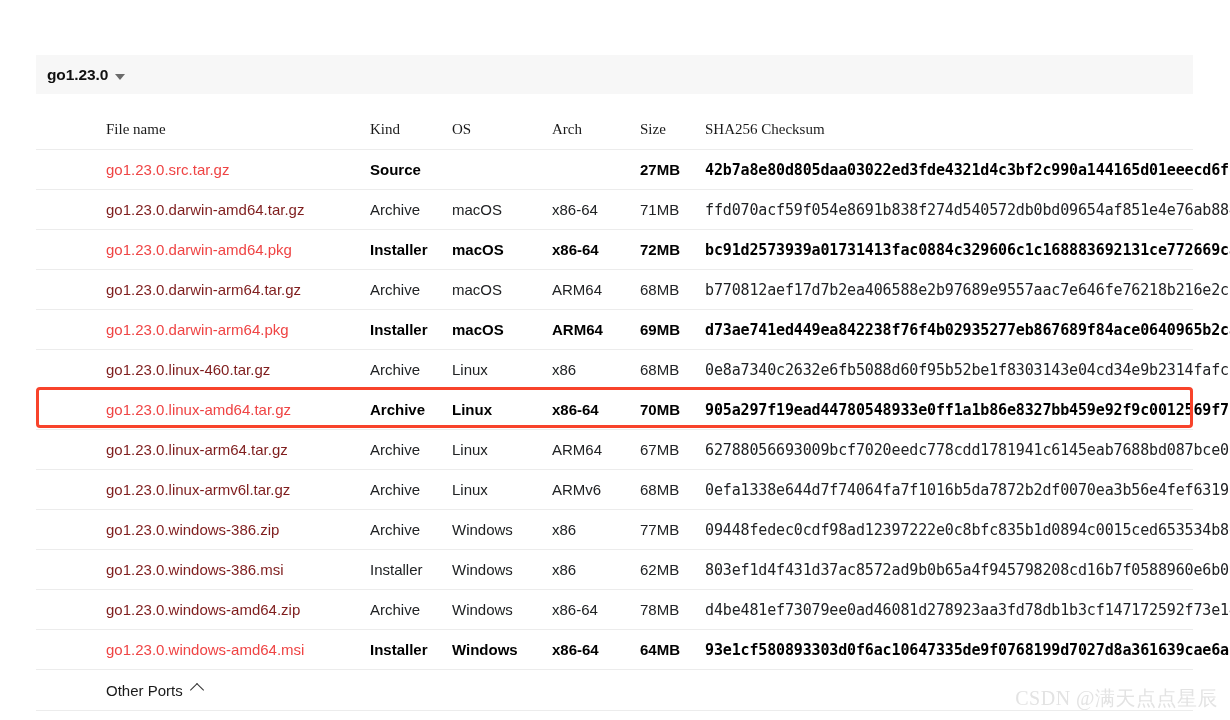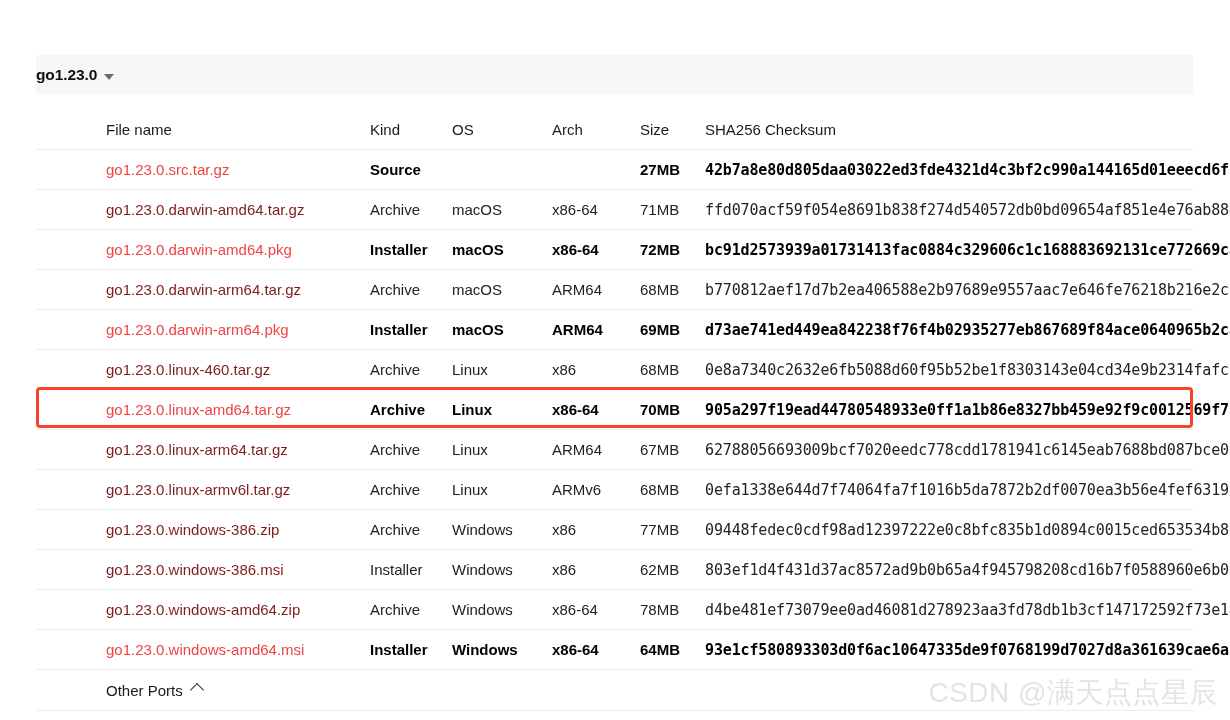--- a/index.html
+++ b/index.html
@@ -38,20 +38,21 @@
     left: 36px;
     top: 55px;
     width: 1157px;
     height: 39px;
     background: #f7f7f7;
     box-sizing: border-box;
     display: flex;
     align-items: center;
   }
   .version-label {
+    margin-left: 11px;
     font-size: 15.5px;
     font-weight: bold;
     color: #111;
     letter-spacing: -0.1px;
   }
   .caret-down {
     margin-left: 7px;
     width: 0;
     height: 0;
     border-left: 5px solid transparent;
@@ -77,20 +78,21 @@
     padding: 0;
     font-size: 15px;
     color: #202224;
     border-bottom: 1px solid #ececec;
   }
   .dl-table thead th {
     height: 39px;
     font-weight: normal;
     color: #1a1a1a;
     font-size: 15px;
+    font-family: Liberation Serif, serif;
   }
   .dl-table tbody tr {
     height: 40px;
   }
 
   
   .c-name  { width: 264px; padding-left: 70px !important; }
   .c-kind  { width: 82px; }
   .c-os    { width: 100px; }
   .c-arch  { width: 88px; }
@@ -148,24 +150,24 @@
     border-top: 1.6px solid #333;
     transform: rotate(45deg);
     position: relative;
     top: 3px;
   }
 
   .watermark {
     position: absolute;
     right: 12px;
     bottom: 8px;
-    font-size: 28px;
+    font-size: 20px;
     color: #e3e3e3;
     letter-spacing: 0.5px;
-    font-family: Liberation Sans, sans-serif;
+    font-family: Liberation Serif, serif;
     user-select: none;
   }
 </style>
 </head>
 <body>
 
 <div class="page">
 
 
   <div class="version-bar">

